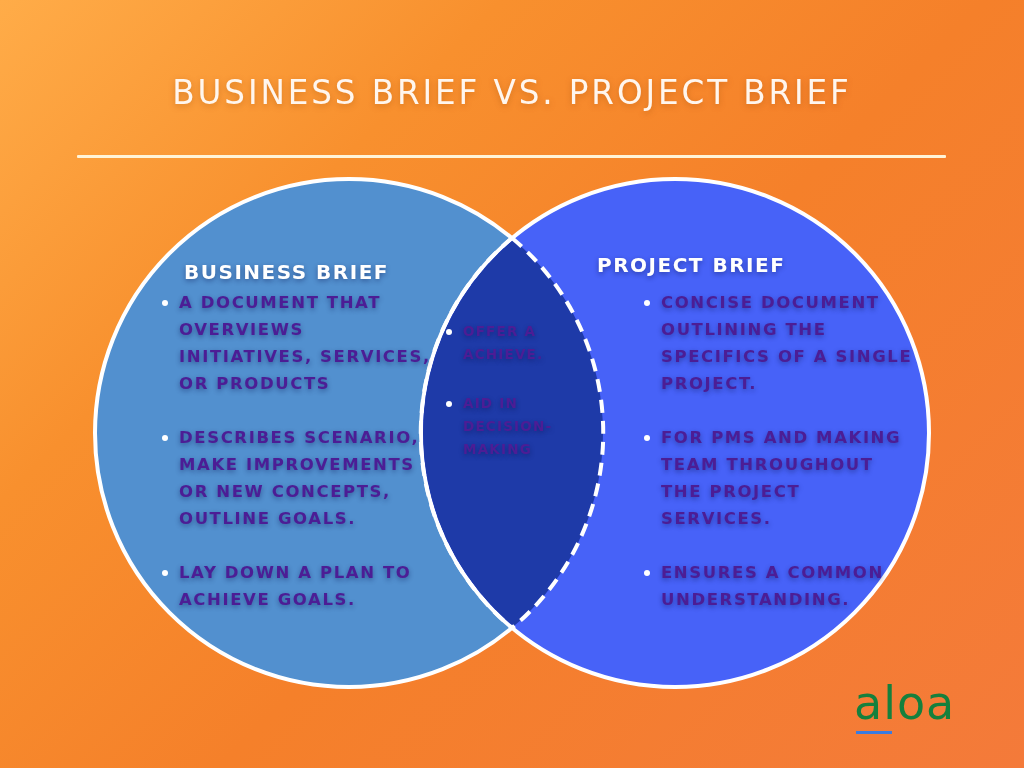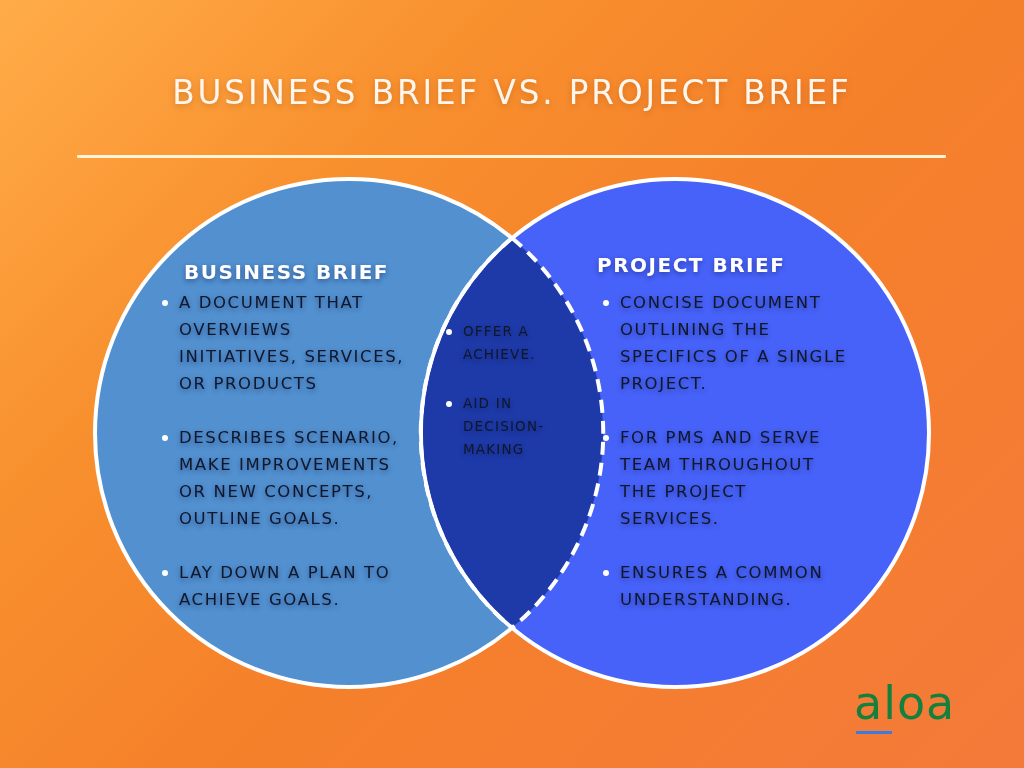--- a/index.html
+++ b/index.html
@@ -22,21 +22,21 @@
     }
     svg.venn { position: absolute; left: 0; top: 0; }
     .heading {
       position: absolute; color: #FFFFFF; font-weight: bold;
       font-family: "DejaVu Sans", sans-serif; font-size: 20px; letter-spacing: 1.5px;
       text-shadow: 0 2px 5px rgba(10,20,80,0.45);
       white-space: nowrap;
     }
     ul.items {
       position: absolute; margin: 0; padding: 0; list-style: none;
-      color: #0f172a; font-weight: normal; font-family: "DejaVu Sans", sans-serif;
+      color: #4c1d95; font-weight: bold; font-family: "DejaVu Sans", sans-serif;
       text-shadow: 0 2px 5px rgba(10,20,80,0.45);
     }
     ul.items li { position: relative; padding-left: 20px; }
     ul.items li .dot {
       position: absolute; left: 3px; width: 6px; height: 6px; border-radius: 50%;
       background: #FFFFFF;
     }
     .side { font-size: 16.5px; line-height: 27px; letter-spacing: 1.6px; }
     .side li { margin-bottom: 27px; }
     .side li .dot { top: 11px; }
@@ -104,31 +104,31 @@
   </li>
   <li>
       <span class="dot"></span>
     <div>AID IN</div>
     <div>DECISION-</div>
     <div>MAKING</div>
   </li>
 </ul>
 
 <div class="heading" style="left:597px; top:253px;">PROJECT BRIEF</div>
-<ul class="items side" style="left:600px; top:289px; width:290px;">
+<ul class="items side" style="left:641px; top:289px; width:290px;">
   <li>
       <span class="dot"></span>
     <div>CONCISE DOCUMENT</div>
     <div>OUTLINING THE</div>
     <div>SPECIFICS OF A SINGLE</div>
     <div>PROJECT.</div>
   </li>
   <li>
       <span class="dot"></span>
-    <div>FOR PMS AND SERVE</div>
+    <div>FOR PMS AND MAKING</div>
     <div>TEAM THROUGHOUT</div>
     <div>THE PROJECT</div>
     <div>SERVICES.</div>
   </li>
   <li>
       <span class="dot"></span>
     <div>ENSURES A COMMON</div>
     <div>UNDERSTANDING.</div>
   </li>
 </ul>

